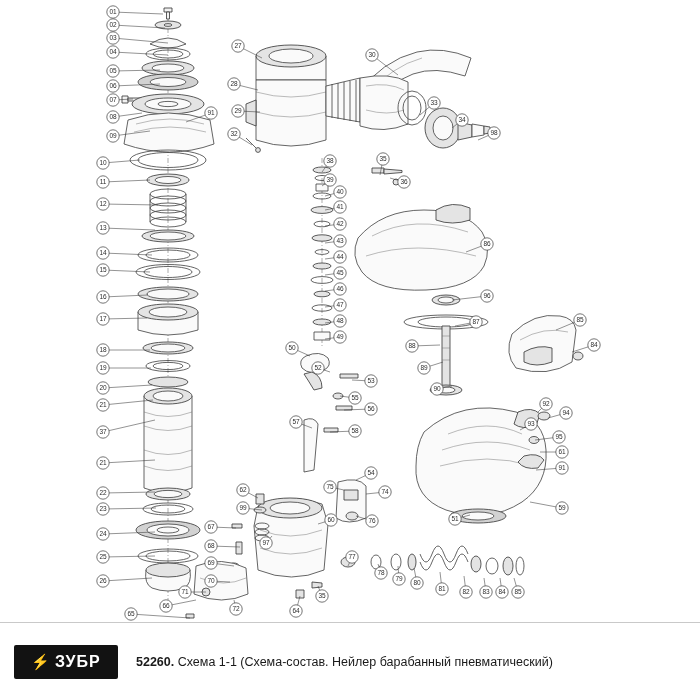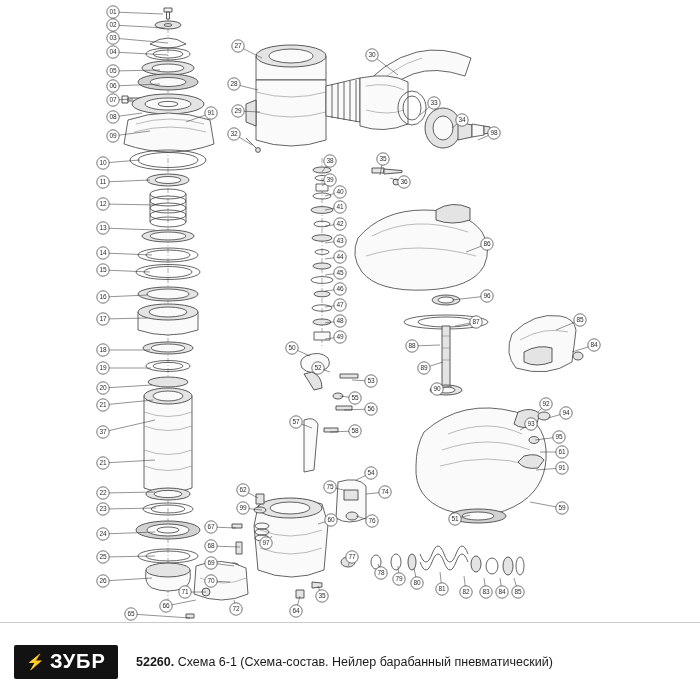--- a/index.html
+++ b/index.html
@@ -45,21 +45,21 @@
   }
   #brand-logo{
     display:flex;align-items:center;justify-content:center;
     width:104px;height:34px;background:#121212;border-radius:2px;
     margin-right:18px;flex:0 0 auto;
   }
   #brand-logo .bolt{
     color:#ffffff;font-size:15px;line-height:1;margin-right:5px;
   }
   #brand-logo .brand-text{
-    color:#ffffff;font-size:20px;font-weight:bold;letter-spacing:1px;text-align:right;
+    color:#ffffff;font-size:16px;font-weight:bold;letter-spacing:1px;text-align:right;
   }
   #caption{
     font-size:12.5px;color:#1a1a1a;
   }
   #caption .code{font-weight:bold;}
 </style>
 </head>
 <body>
 
 <div id="diagram-area">
@@ -836,16 +836,16 @@
 </svg>
 </div>
 
 <div id="footer-bar">
   <div id="footer-inner">
     <div id="brand-logo">
       <span class="bolt">⚡</span>
       <span class="brand-text">ЗУБР</span>
     </div>
     <div id="caption">
-      <span class="code">52260.</span><span> Схема 6-1 (Схема-состав. Нейлер барабанный пневматический)</span>
+      <span class="code">52260.</span><span> Схема 1-1 (Схема-состав. Нейлер барабанный пневматический)</span>
     </div>
   </div>
 </div>
 
 </body></html>

